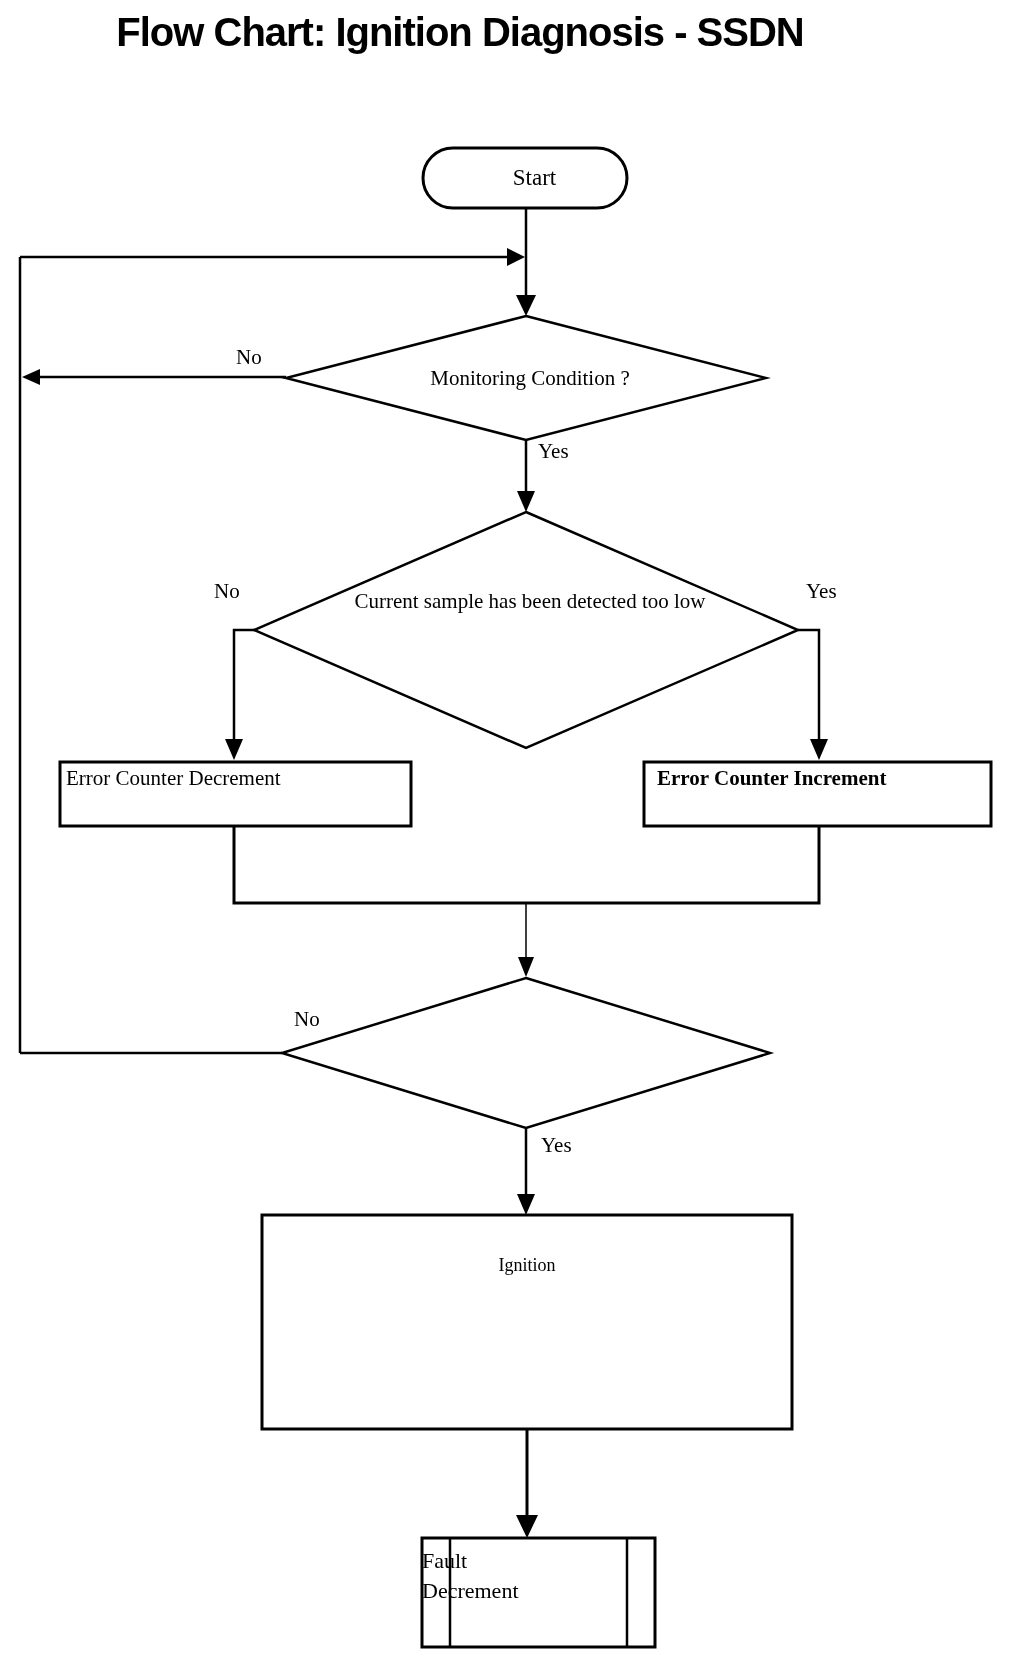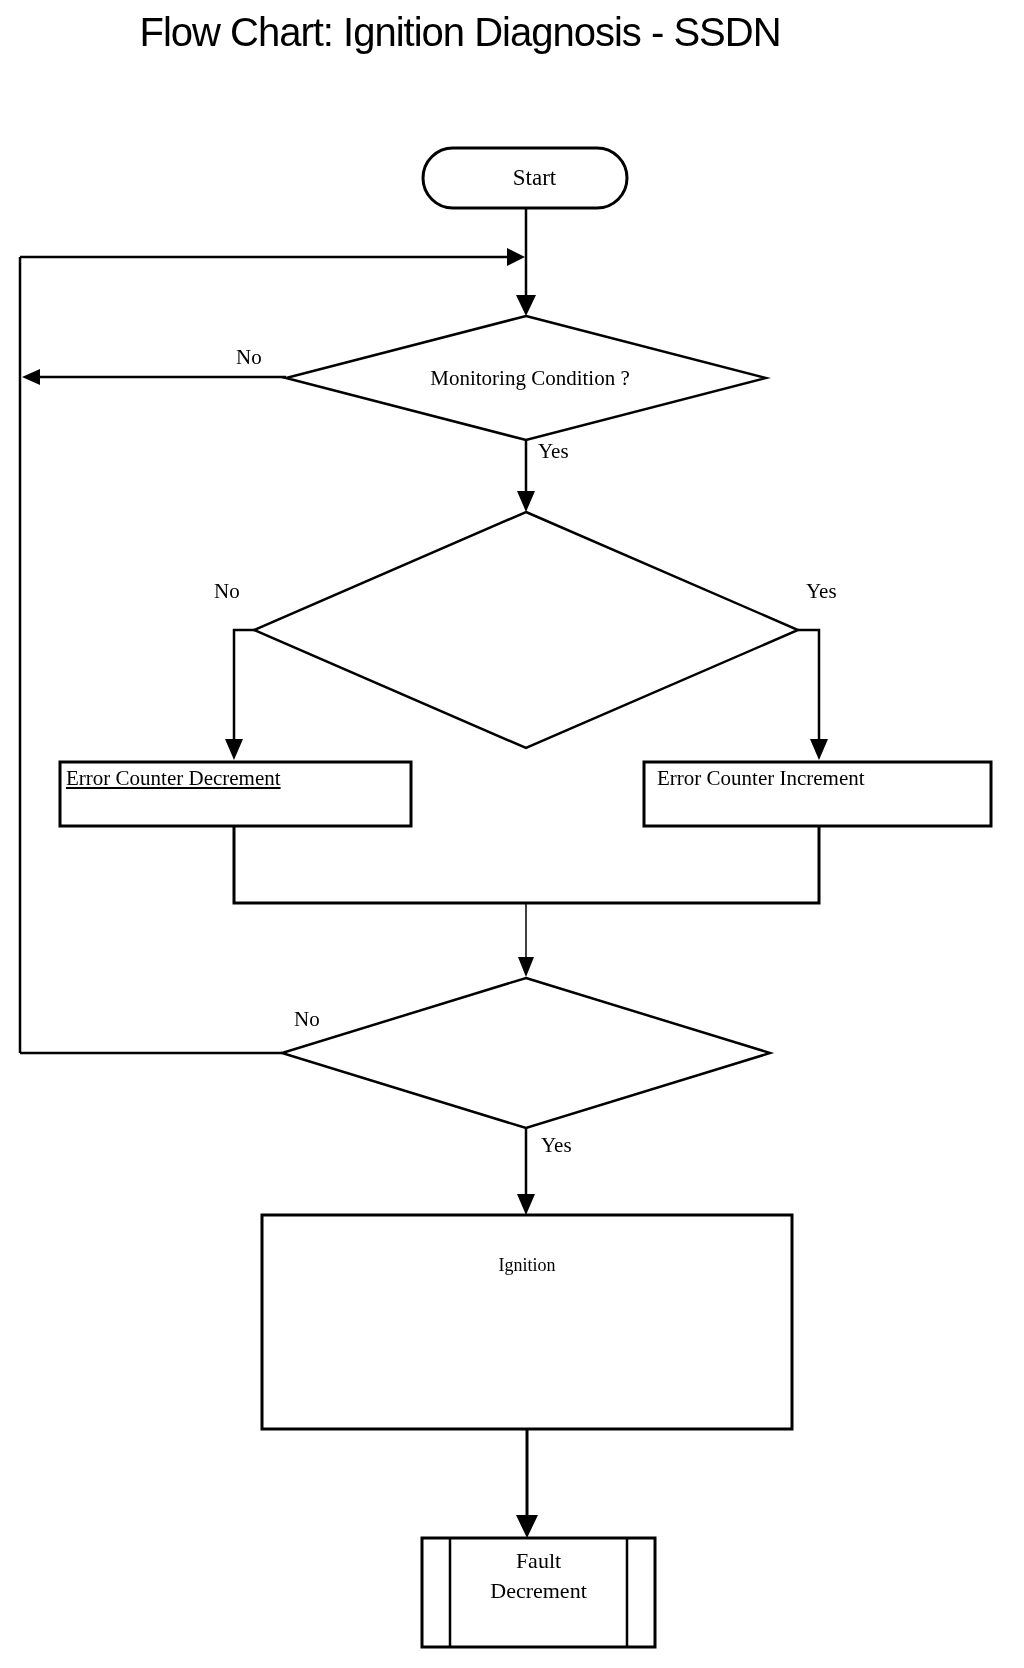--- a/index.html
+++ b/index.html
@@ -19,39 +19,39 @@
   .wire    { fill:none; stroke:var(--stroke); }
   .arrow   { fill:var(--stroke); stroke:none; }
 
   .txt { position:absolute; color:var(--text); font-size:21px; line-height:26px; white-space:nowrap; }
   .center { text-align:center; white-space:normal; }
 
   .title {
     position:absolute; left:0; top:10px; width:920px;
     text-align:center;
     font-family:"Liberation Sans", sans-serif;
-    font-weight:normal; font-size:40px; letter-spacing:-1px;
+    font-weight:bold; font-size:40px; letter-spacing:-1px;
   }
   .start-label {
     position:absolute; left:423px; top:148px; width:223px; height:60px;
     display:flex; align-items:center; justify-content:center;
     font-size:23px;
   }
   .d1-label { left:290px; top:365px; width:480px; }
   .d2-label { left:280px; top:588px; width:500px; }
   .d3-label { left:286px; top:1038px; width:460px; white-space:pre; }
-  .dec-label { left:66px;  top:765px;text-decoration:underline; }
-  .inc-label { left:657px; top:765px; }
+  .dec-label { left:66px;  top:765px; }
+  .inc-label { left:657px; top:765px;font-weight:bold; }
   .sd-label {
     position:absolute; left:262px; top:1250px; width:530px;
     text-align:center; font-size:18px; line-height:31px;
   }
   .fp-label {
     position:absolute; left:422px; top:1546px; width:233px;
-    text-align:center; font-size:22px; line-height:30px;
+    font-size:22px; line-height:30px;
   }
   .no1 { left:236px; top:344px; }
   .yes1 { left:538px; top:438px; }
   .no2 { left:214px; top:578px; }
   .yes2 { left:806px; top:578px; }
   .no3 { left:294px; top:1006px; }
   .yes3 { left:541px; top:1132px; }
 </style>
 </head>
 <body>
@@ -104,20 +104,21 @@
   </svg>
 
   <div class="title">Flow Chart: Ignition Diagnosis - SSDN</div>
 
   <div class="start-label">Start</div>
 
   <div class="txt center d1-label">Monitoring Condition ?</div>
   <div class="txt no1">No</div>
   <div class="txt yes1">Yes</div>
 
+  <div class="txt center d2-label">Current sample has been detected too low</div>
   <div class="txt no2">No</div>
   <div class="txt yes2">Yes</div>
 
   <div class="txt dec-label">Error Counter Decrement</div>
   <div class="txt inc-label">Error Counter Increment</div>
 
   <div class="txt no3">No</div>
   <div class="txt yes3">Yes</div>
 
   <div class="sd-label">

